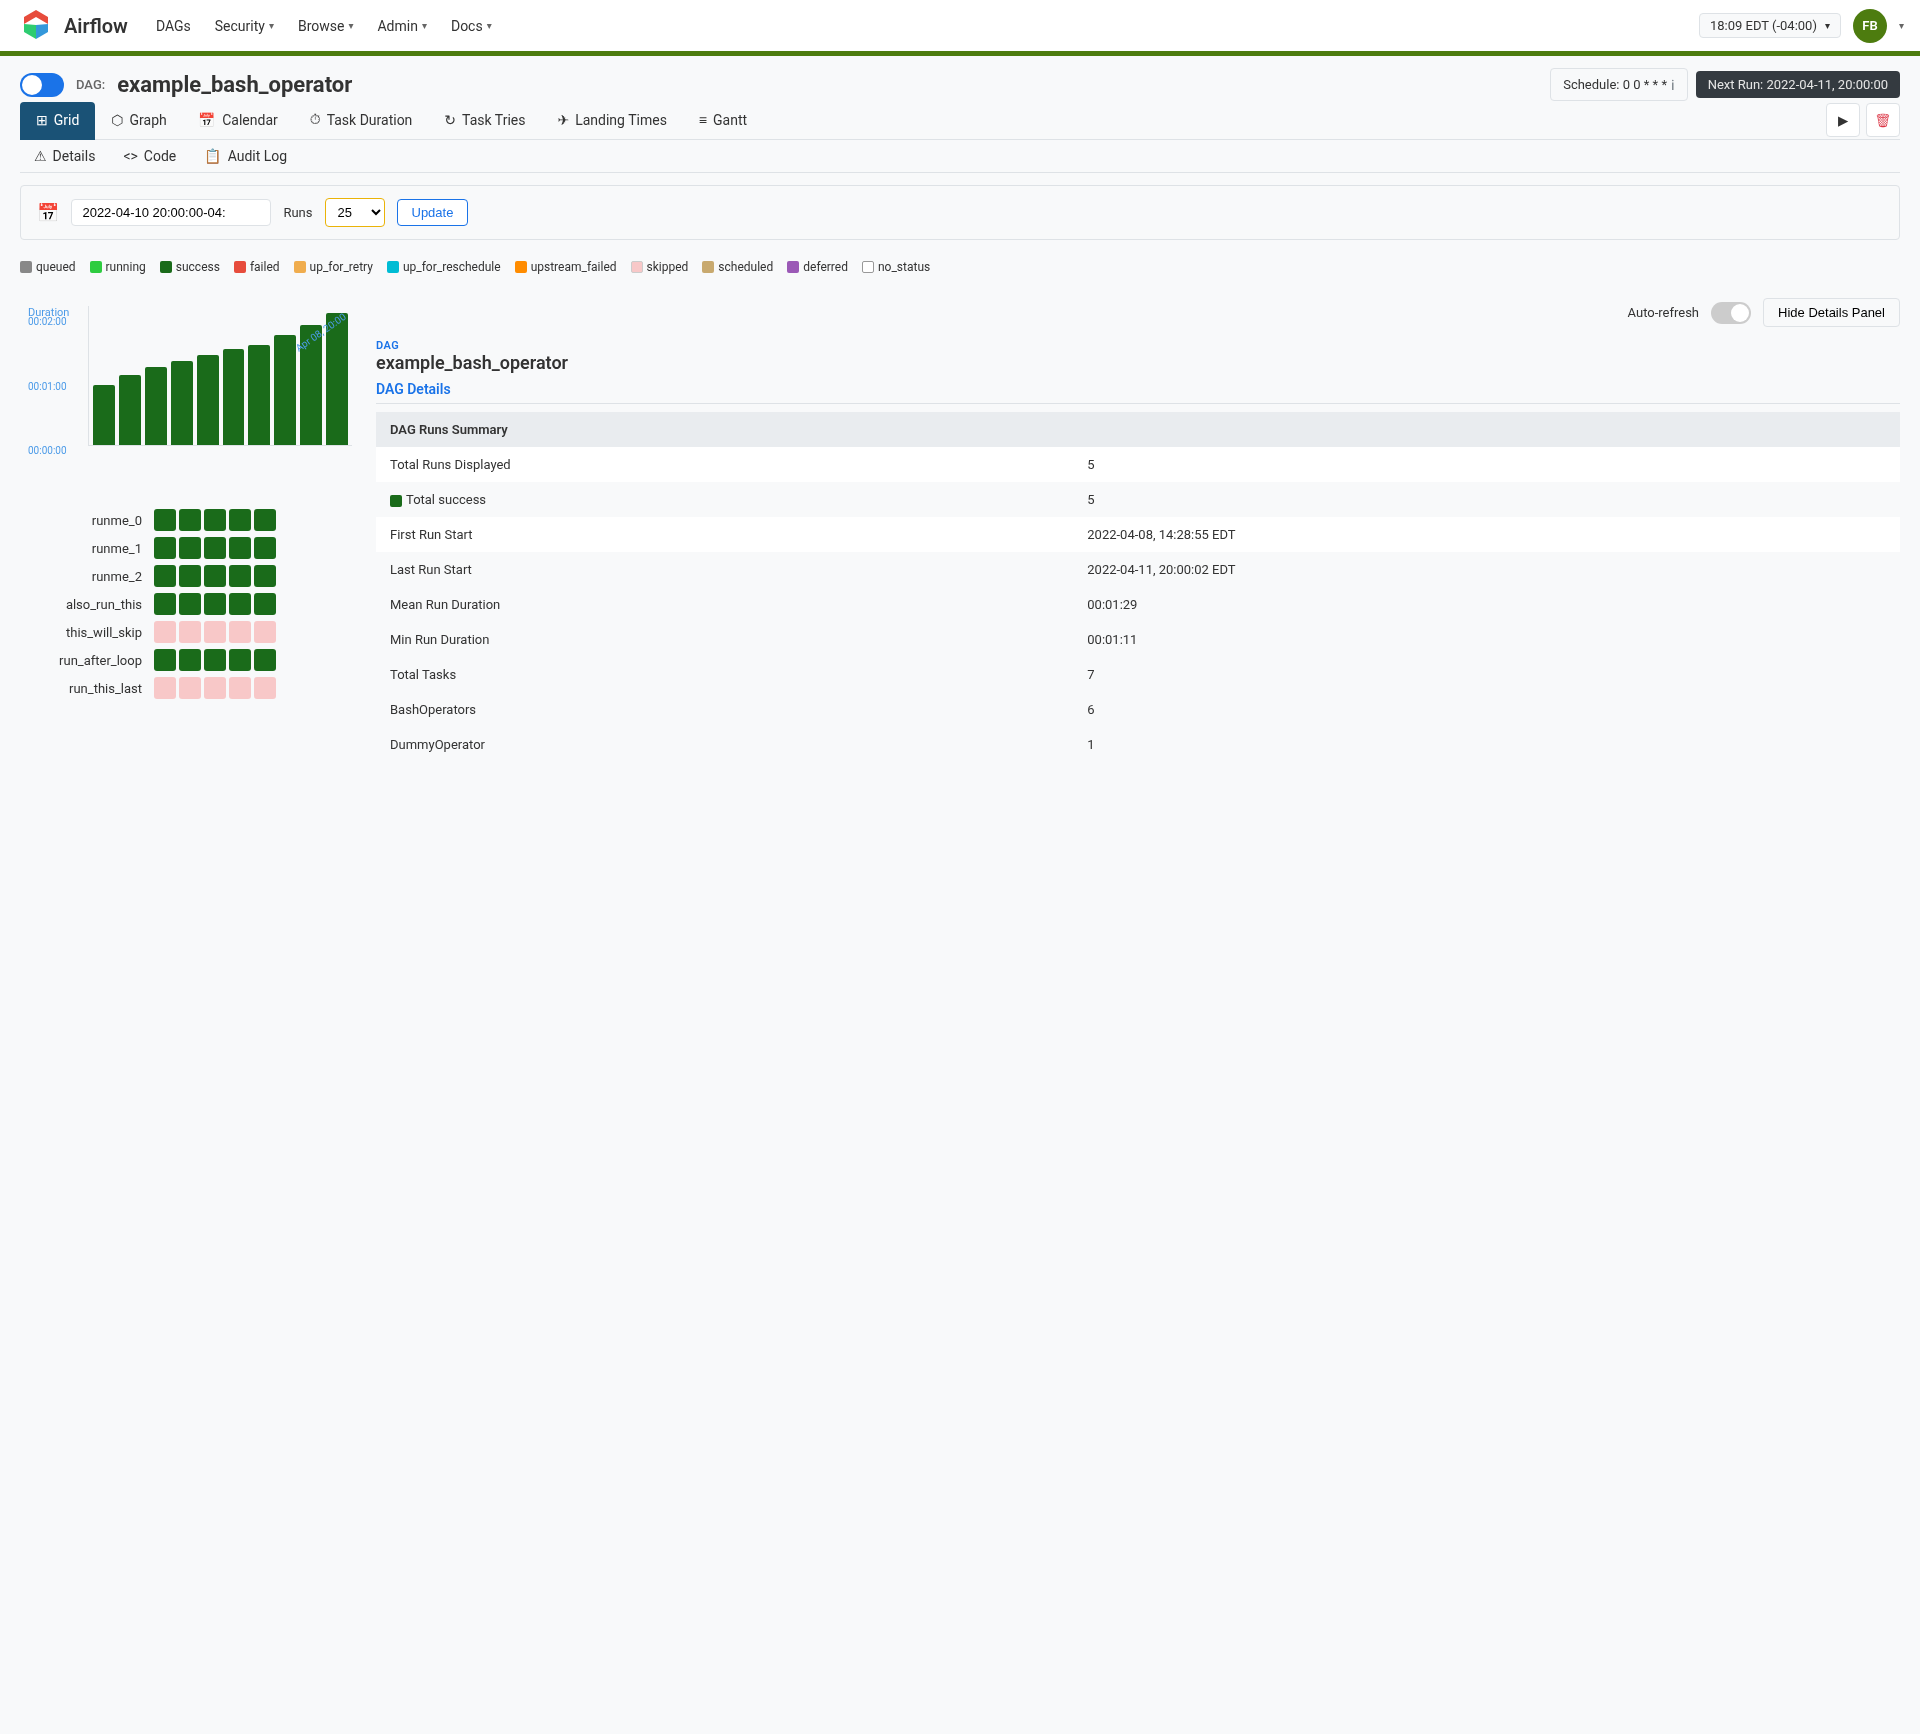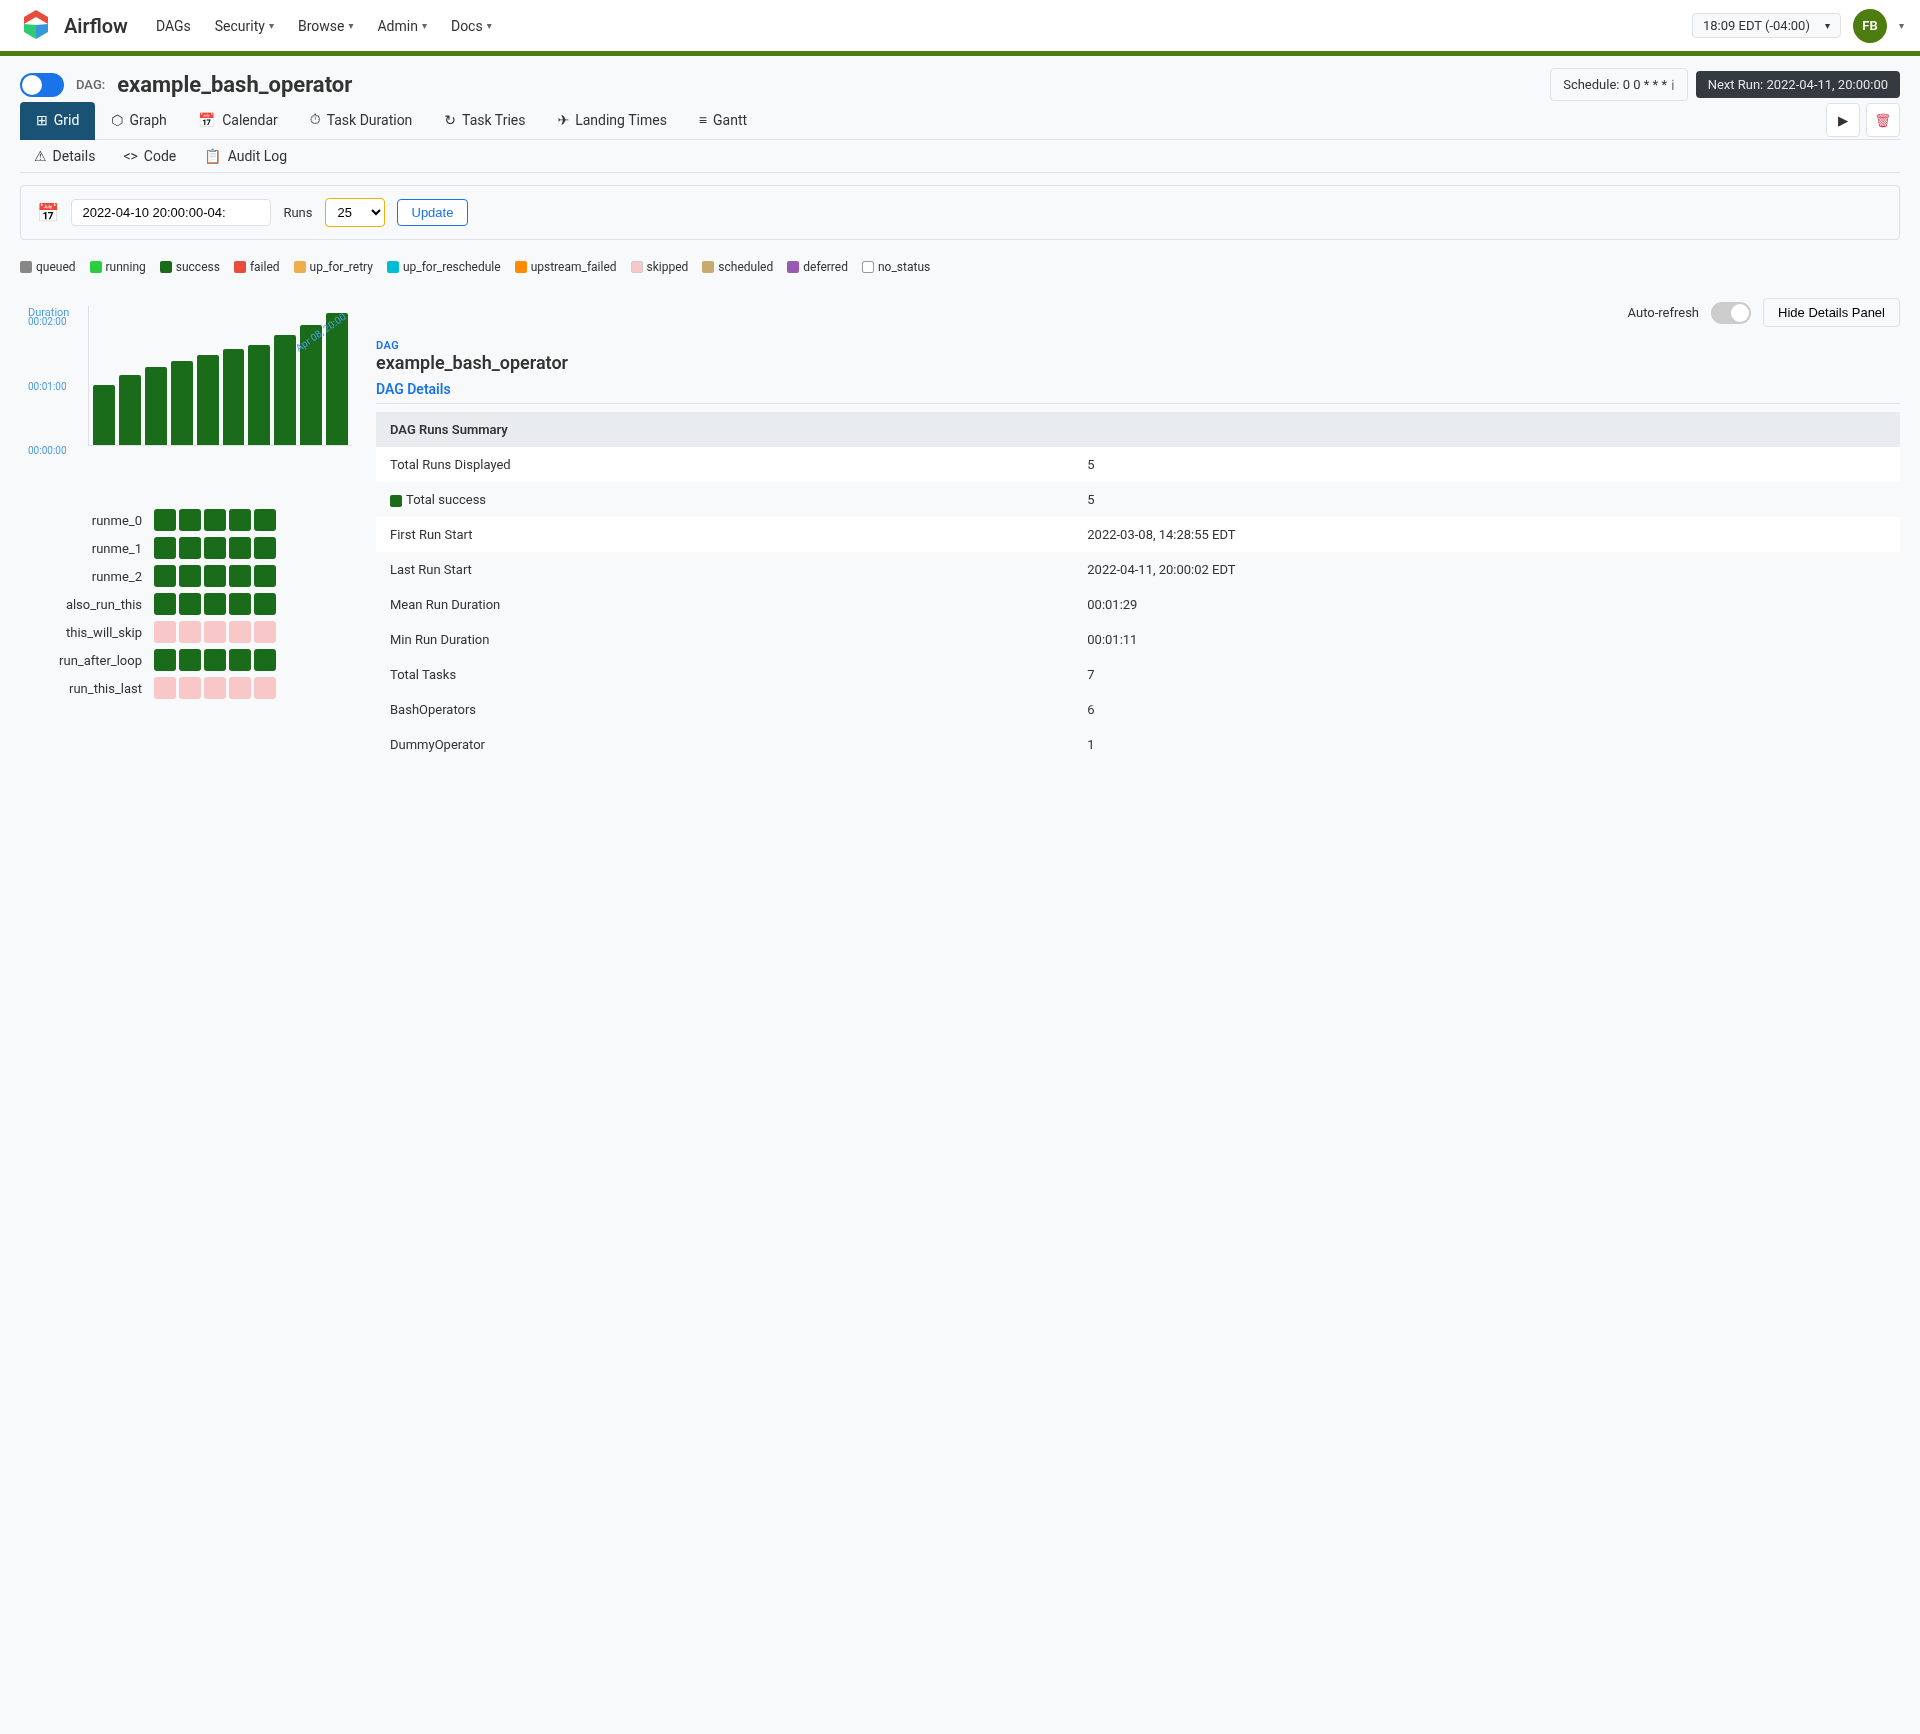--- a/index.html
+++ b/index.html
@@ -7,21 +7,21 @@
 
     
     .navbar { background: white; border-bottom: 5px solid #4d7c0f; display: flex; align-items: center; padding: 0 16px; height: 56px; gap: 0; }
     .navbar-brand { display: flex; align-items: center; gap: 8px; margin-right: 16px; }
     .navbar-brand .logo { width: 40px; height: 40px; }
     .navbar-brand .brand-text { font-size: 20px; font-weight: 600; color: #333; }
     .navbar-nav { display: flex; align-items: center; gap: 0; flex: 1; }
     .nav-item { padding: 0 12px; height: 56px; display: flex; align-items: center; cursor: pointer; color: #333; font-size: 14px; gap: 4px; }
     .nav-item .chevron { font-size: 10px; color: #666; }
     .navbar-right { display: flex; align-items: center; gap: 12px; margin-left: auto; }
-    .time-display { background: #f8f9fa; border: 1px solid #dee2e6; border-radius: 4px; padding: 4px 10px; font-size: 13px; cursor: pointer; display: flex; align-items: center; gap: 15px; }
+    .time-display { background: #f8f9fa; border: 1px solid #dee2e6; border-radius: 4px; padding: 4px 10px; font-size: 13px; cursor: pointer; display: flex; align-items: center; gap: 8px; }
     .avatar { width: 34px; height: 34px; border-radius: 50%; background: #4d7c0f; color: white; display: flex; align-items: center; justify-content: center; font-weight: 600; font-size: 13px; cursor: pointer; }
     .avatar-chevron { font-size: 10px; color: #666; cursor: pointer; }
 
     
     .page { padding: 12px 20px; }
     .dag-header { display: flex; align-items: center; justify-content: space-between; }
     .dag-title-area { display: flex; align-items: center; gap: 12px; }
     .dag-toggle { width: 44px; height: 24px; background: #1a73e8; border-radius: 12px; position: relative; cursor: pointer; }
     .dag-toggle::after { content: ''; position: absolute; width: 20px; height: 20px; background: white; border-radius: 50%; top: 2px; left: 2px; }
     .dag-label { font-size: 13px; color: #666; font-weight: 500; }
@@ -404,21 +404,21 @@
             <td>5</td>
           </tr>
           <tr style="background:#f8f9fa;">
             <td>
               <span class="success-dot"></span>Total success
             </td>
             <td>5</td>
           </tr>
           <tr>
             <td>First Run Start</td>
-            <td>2022-03-08, 14:28:55 EDT</td>
+            <td>2022-04-08, 14:28:55 EDT</td>
           </tr>
           <tr style="background:#f8f9fa;">
             <td>Last Run Start</td>
             <td>2022-04-11, 20:00:02 EDT</td>
           </tr>
           <tr style="background:#f8f9fa;">
             <td>Mean Run Duration</td>
             <td>00:01:29</td>
           </tr>
           <tr>

